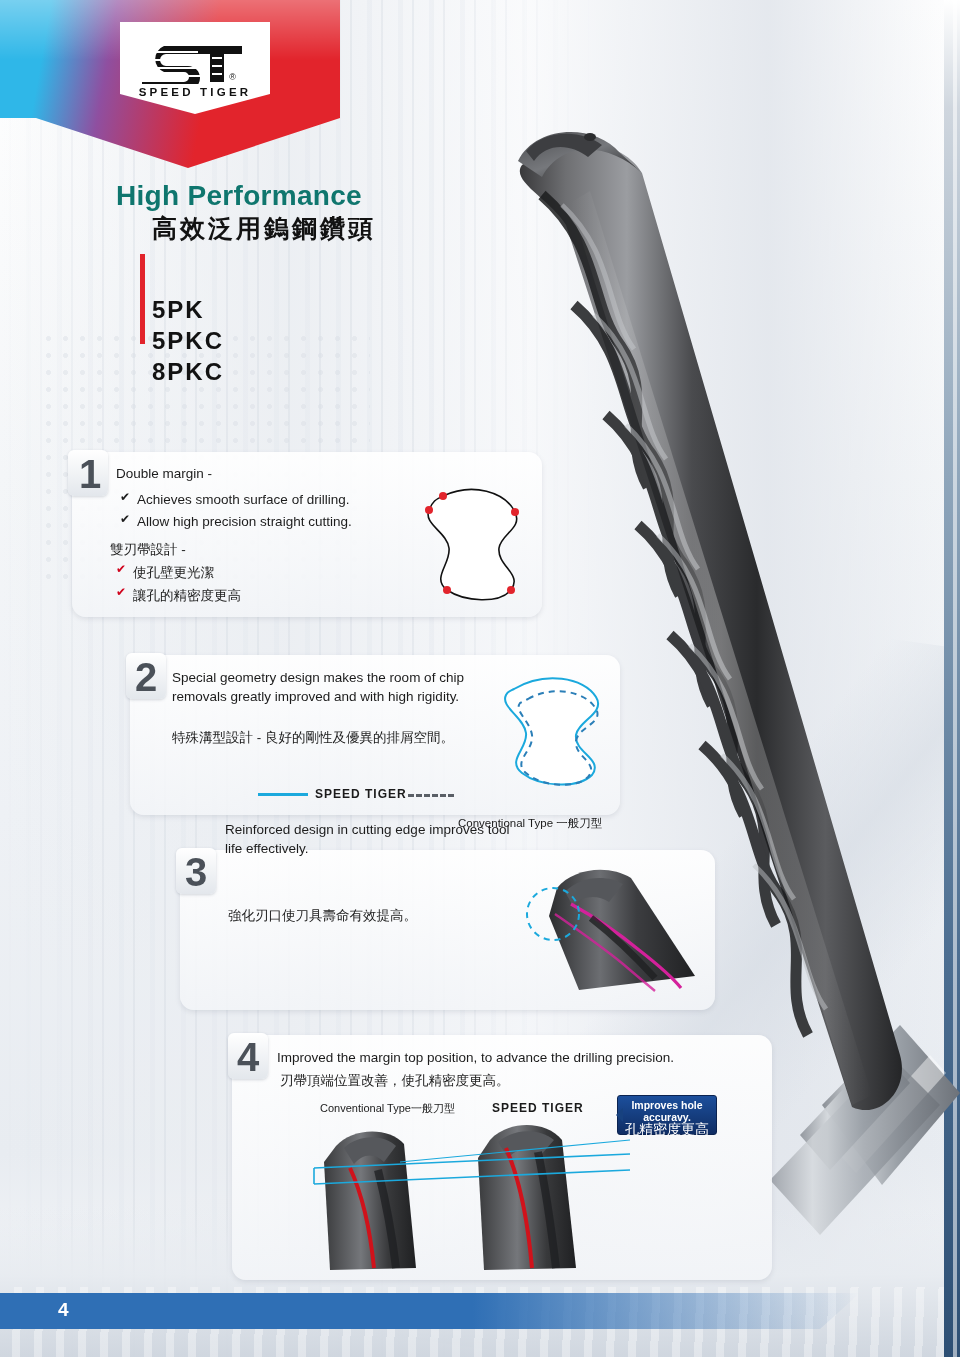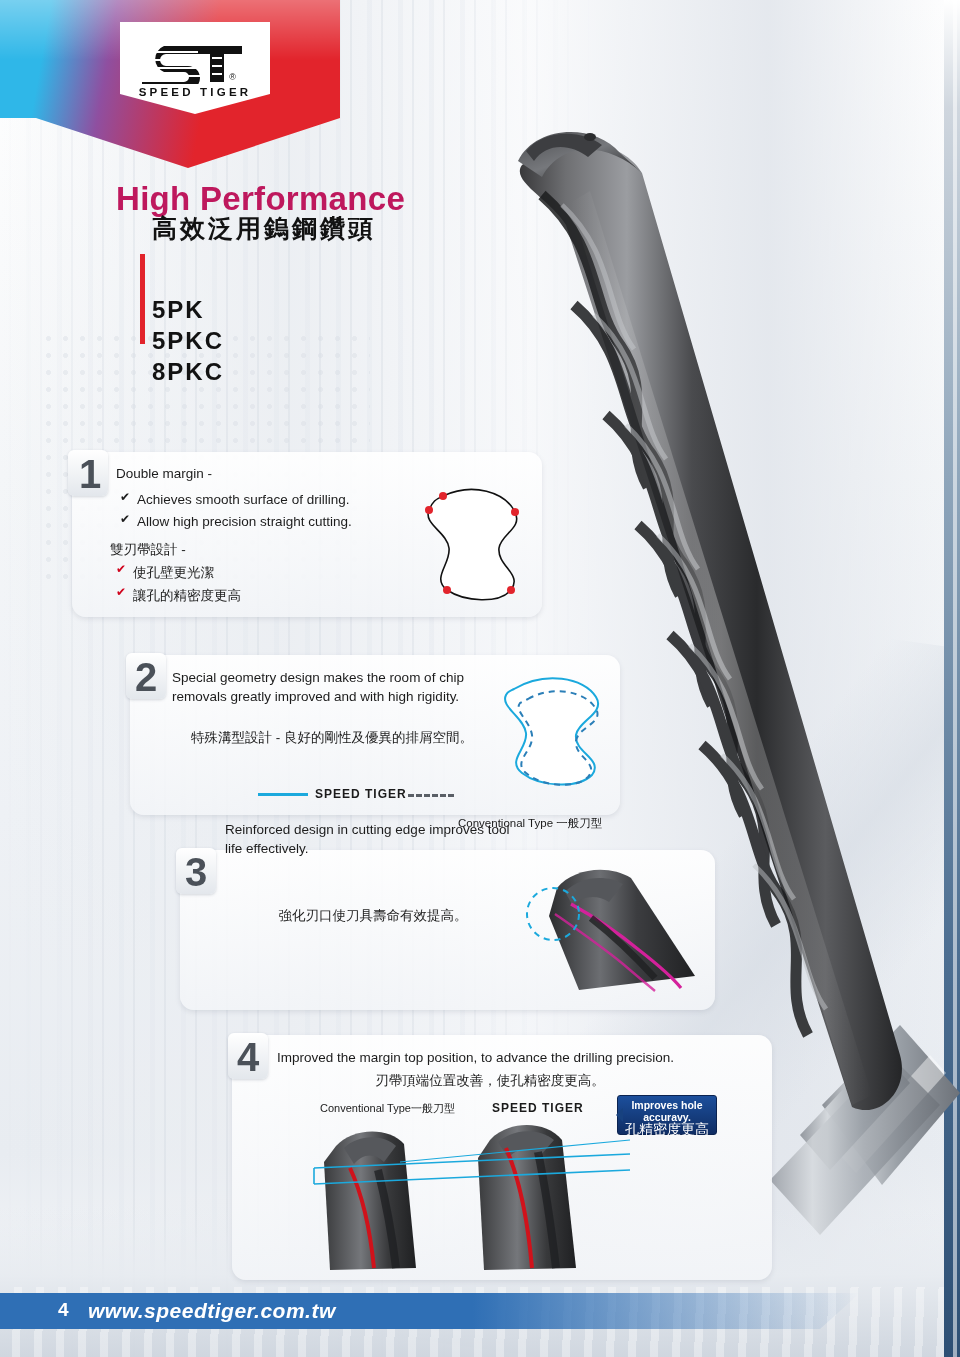--- a/index.html
+++ b/index.html
@@ -55,39 +55,39 @@
     clip-path:polygon(0 0,340px 0,340px 118px,188px 168px,36px 118px,0 118px);}
   .logo-box{position:absolute;left:120px;top:22px;width:150px;height:92px;
     background:#ffffff;display:flex;flex-direction:column;align-items:center;justify-content:center;
     clip-path:polygon(0 0,150px 0,150px 72px,75px 92px,0 72px);}
   .logo-mark{position:relative;width:110px;height:46px;}
   .logo-mark svg{display:block;}
   .logo-text{font-size:11.5px;letter-spacing:3.2px;font-weight:bold;color:#111;margin-top:2px;}
   .logo-r{position:absolute;right:14px;top:34px;font-size:9px;color:#111;}
 
   
-  .title-en{position:absolute;left:116px;top:180px;font-size:33px;font-weight:bold;color:#be185d;letter-spacing:.3px;}
+  .title-en{position:absolute;left:116px;top:180px;font-size:28px;font-weight:bold;color:#0f766e;letter-spacing:.3px;}
   .title-zh{position:absolute;left:152px;top:212px;font-size:25px;font-weight:bold;color:#121212;letter-spacing:3px;}
   .model-bar{position:absolute;left:140px;top:254px;width:5px;height:90px;background:#e2242c;}
   .models{position:absolute;left:152px;top:254px;margin-top:40px;}
   .models div{font-size:24px;font-weight:bold;color:#121212;letter-spacing:2px;line-height:31px;}
 
   
   .drill{position:absolute;left:470px;top:95px;width:490px;height:1180px;}
 
   
   .panel{position:absolute;border-radius:14px;
     background:linear-gradient(180deg,rgba(255,255,255,.92),rgba(243,245,248,.86));
     box-shadow:0 2px 5px rgba(120,130,145,.18);}
   .numbig{position:absolute;font-size:40px;font-weight:bold;color:#4b5159;line-height:40px;}
   .numbox{position:absolute;width:40px;height:46px;border-radius:6px;
     background:linear-gradient(180deg,#ffffff,#e3e7ec);box-shadow:0 1px 3px rgba(120,130,145,.3);}
   .txt{position:absolute;color:#1c1c1c;}
   .en{font-size:13.5px;line-height:19px;}
-  .zh{font-size:13.5px;line-height:21px;text-align:center;}
+  .zh{font-size:13.5px;line-height:21px;}
   .chk{color:#1c1c1c;font-size:12px;}
   .chk.red{color:#d0021b;}
 
   
   #p1{left:72px;top:452px;width:470px;height:165px;}
   
   #p2{left:130px;top:655px;width:490px;height:160px;}
   
   #p3{left:180px;top:850px;width:535px;height:160px;}
   
@@ -358,14 +358,13 @@
     <line x1="14" y1="50" x2="330" y2="36" stroke="#1ba9dd" stroke-width="1.6"></line>
     <line x1="14" y1="66" x2="330" y2="52" stroke="#1ba9dd" stroke-width="1.6"></line>
     <line x1="14" y1="50" x2="14" y2="66" stroke="#1ba9dd" stroke-width="1.6"></line>
     <line x1="100" y1="44" x2="330" y2="22" stroke="#1ba9dd" stroke-width="1.2"></line>
   </svg>
 </div>
 
 <div class="footer">
   <div class="footer-bar"></div>
   <div class="pageno">4</div>
-  <div class="url">www.speedtiger.com.tw</div>
 </div>
 
 </body></html>

